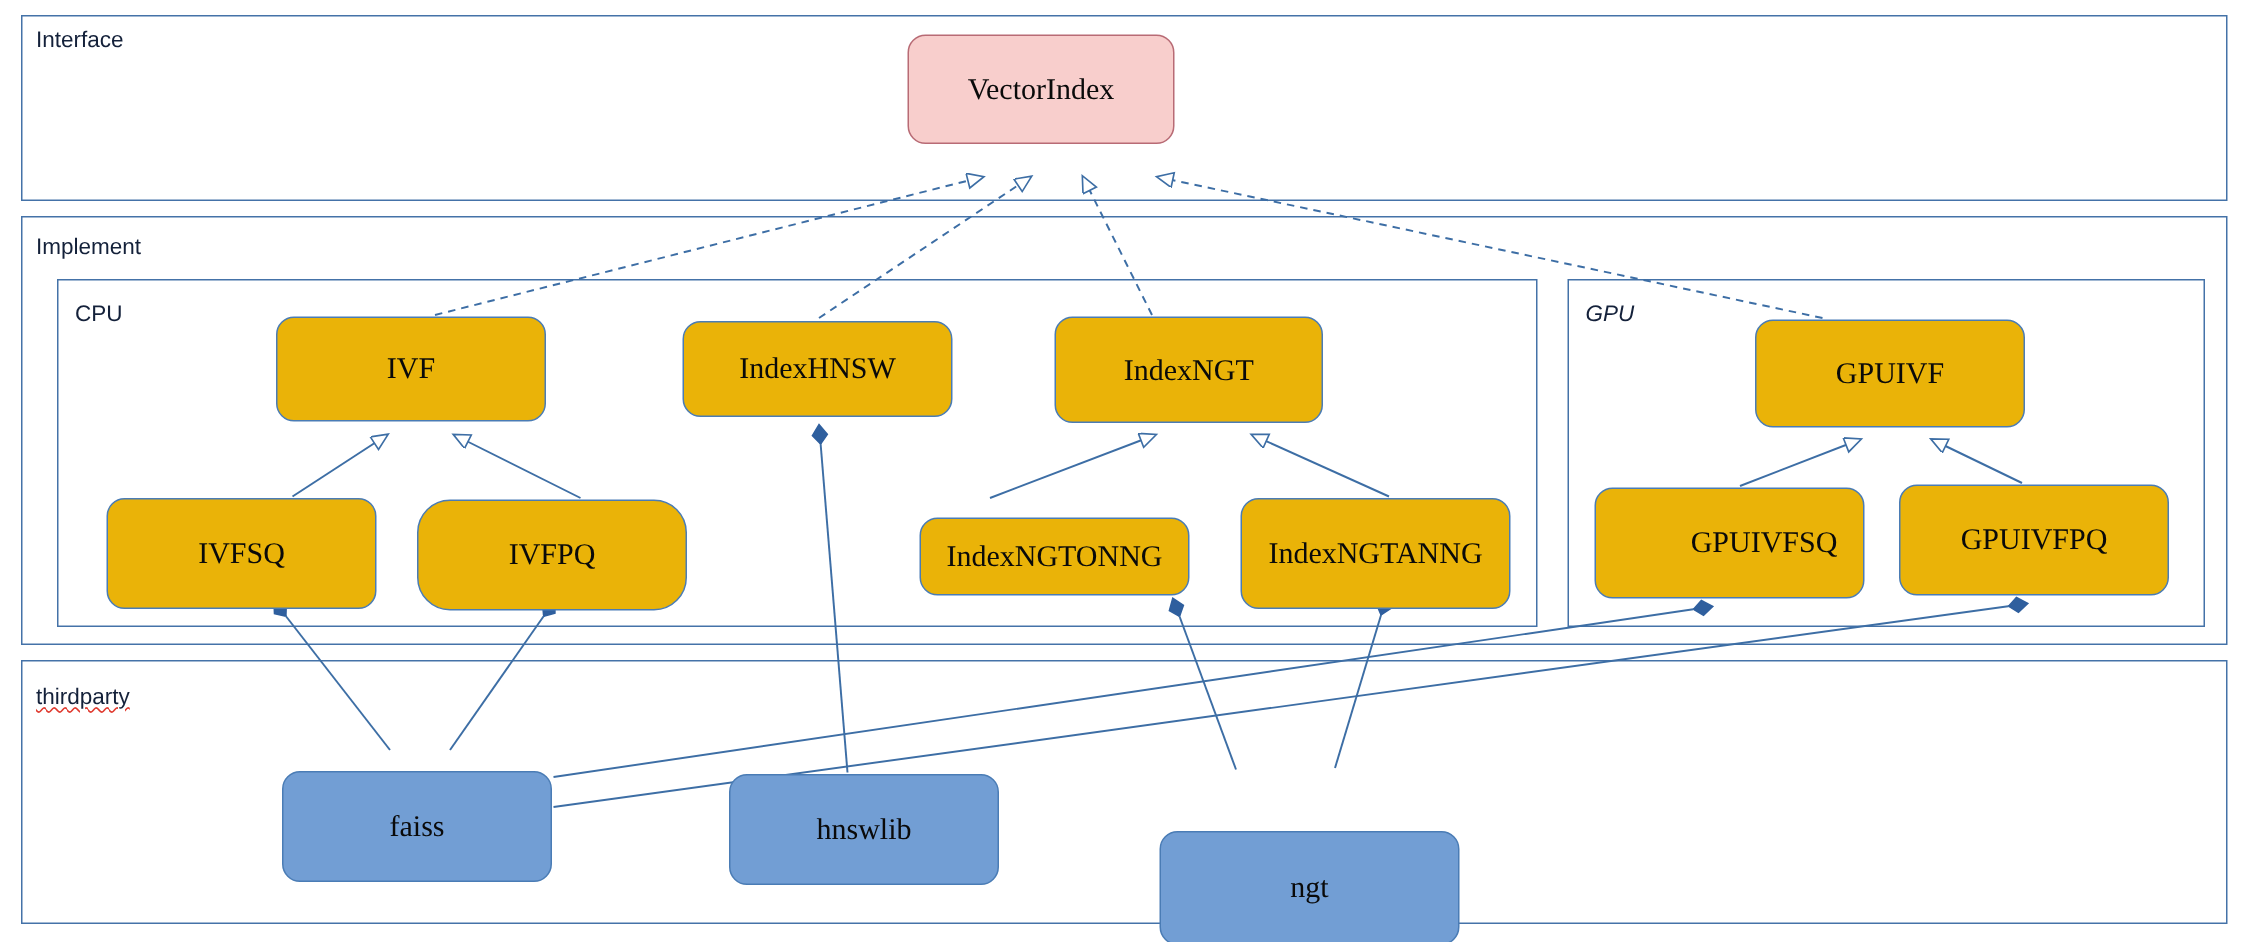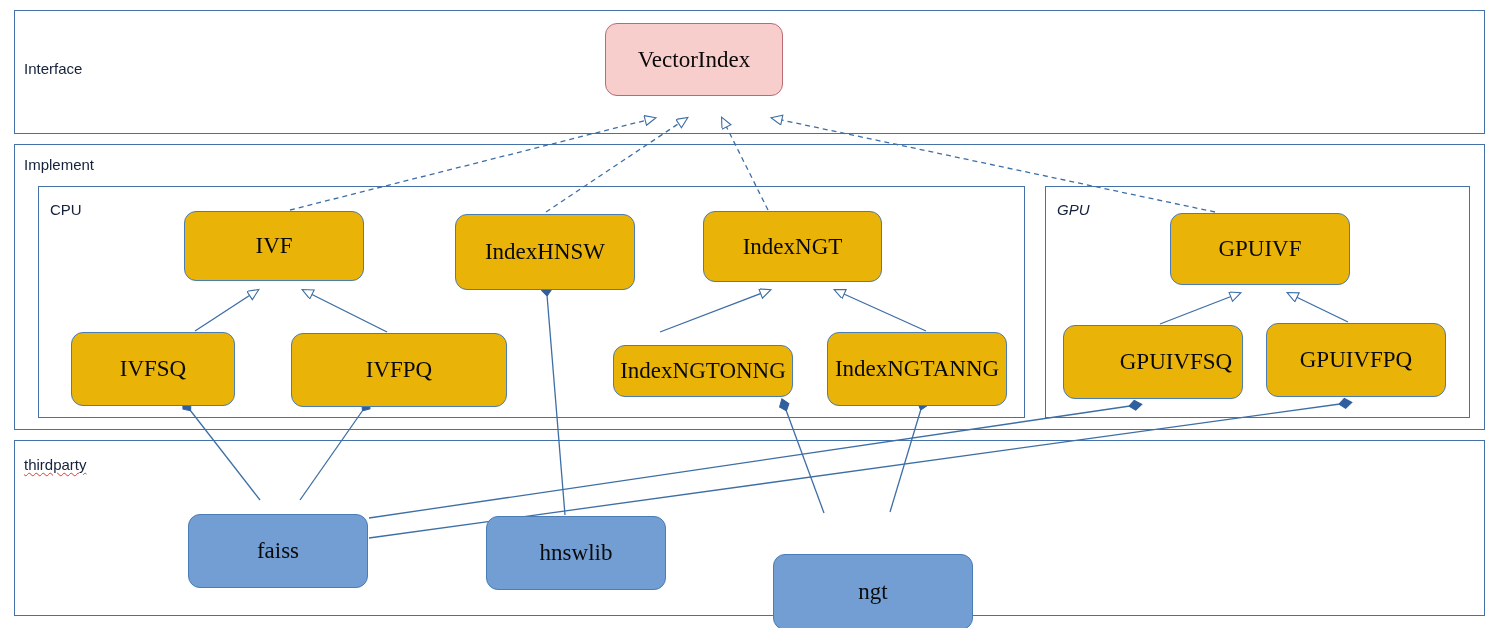--- a/index.html
+++ b/index.html
@@ -14,37 +14,37 @@
   .group-label.misspelled{
       text-decoration:underline;
       text-decoration-color:#e03a2f;
       text-decoration-style:wavy;
       text-decoration-thickness:1px;
       text-underline-offset:2px;}
 
   
   .node{position:absolute;box-sizing:border-box;border:1px solid #4a7cb5;
         border-radius:12px;display:flex;align-items:center;justify-content:center;
-        font-family:"Liberation Serif",serif;font-size:23px;color:#0a0a0a;
+        font-family:"Liberation Serif",serif;font-size:20px;color:#0a0a0a;
         text-align:center;line-height:1.1;}
   .node.iface{background:#f8cecc;border-color:#b86b75;}
   .node.impl{background:#eab308;border-color:#4a7cb5;}
   .node.third{background:#729ed4;border-color:#4a7cb5;}
 
   
   #edges{position:absolute;left:0;top:0;width:1503px;height:628px;pointer-events:none;}
 </style>
 </head>
 <body>
 
 <div id="canvas">
 
   <div id="groups-layer">
       <div class="group" style="left: 14px; top: 10px; width: 1471px; height: 124px;"></div>
-      <div class="group-label" style="left: 24px; top: 18px; margin-top: 42px;">Interface</div>
+      <div class="group-label" style="left: 24px; top: 18px;">Interface</div>
       <div class="group" style="left: 14px; top: 144px; width: 1471px; height: 286px;"></div>
       <div class="group-label" style="left: 24px; top: 156px;">Implement</div>
       <div class="group" style="left: 38px; top: 186px; width: 987px; height: 232px;"></div>
       <div class="group-label" style="left: 50px; top: 201px;">CPU</div>
       <div class="group" style="left: 1045px; top: 186px; width: 425px; height: 232px;"></div>
       <div class="group-label" style="left: 1057px; top: 201px; font-style: italic;">GPU</div>
       <div class="group" style="left: 14px; top: 440px; width: 1471px; height: 176px;"></div>
       <div class="group-label misspelled" style="left: 24px; top: 456px;">thirdparty</div>
     </div>
 
@@ -78,30 +78,30 @@
       </g>
   </svg>
 
   <div id="nodes-layer">
       <div class="node iface" style="left: 605px; top: 23px; width: 178px; height: 73px;">
         <span>VectorIndex</span>
       </div>
       <div class="node impl" style="left: 184px; top: 211px; width: 180px; height: 70px;">
         <span>IVF</span>
       </div>
-      <div class="node impl" style="left: 455px; top: 214px; width: 180px; height: 76px;">
+      <div class="node impl" style="left: 455px; top: 214px; width: 180px; height: 64px;">
         <span>IndexHNSW</span>
       </div>
       <div class="node impl" style="left: 703px; top: 211px; width: 179px; height: 71px;">
         <span>IndexNGT</span>
       </div>
-      <div class="node impl" style="left: 71px; top: 332px; width: 164px; height: 74px;">
+      <div class="node impl" style="left: 71px; top: 332px; width: 180px; height: 74px;">
         <span>IVFSQ</span>
       </div>
-      <div class="node impl" style="left: 291px; top: 333px; width: 216px; height: 74px;">
+      <div class="node impl" style="left: 278px; top: 333px; width: 180px; height: 74px; border-radius: 22px;">
         <span>IVFPQ</span>
       </div>
       <div class="node impl" style="left: 613px; top: 345px; width: 180px; height: 52px;">
         <span>IndexNGTONNG</span>
       </div>
       <div class="node impl" style="left: 827px; top: 332px; width: 180px; height: 74px;">
         <span>IndexNGTANNG</span>
       </div>
       <div class="node impl" style="left: 1170px; top: 213px; width: 180px; height: 72px;">
         <span>GPUIVF</span>

